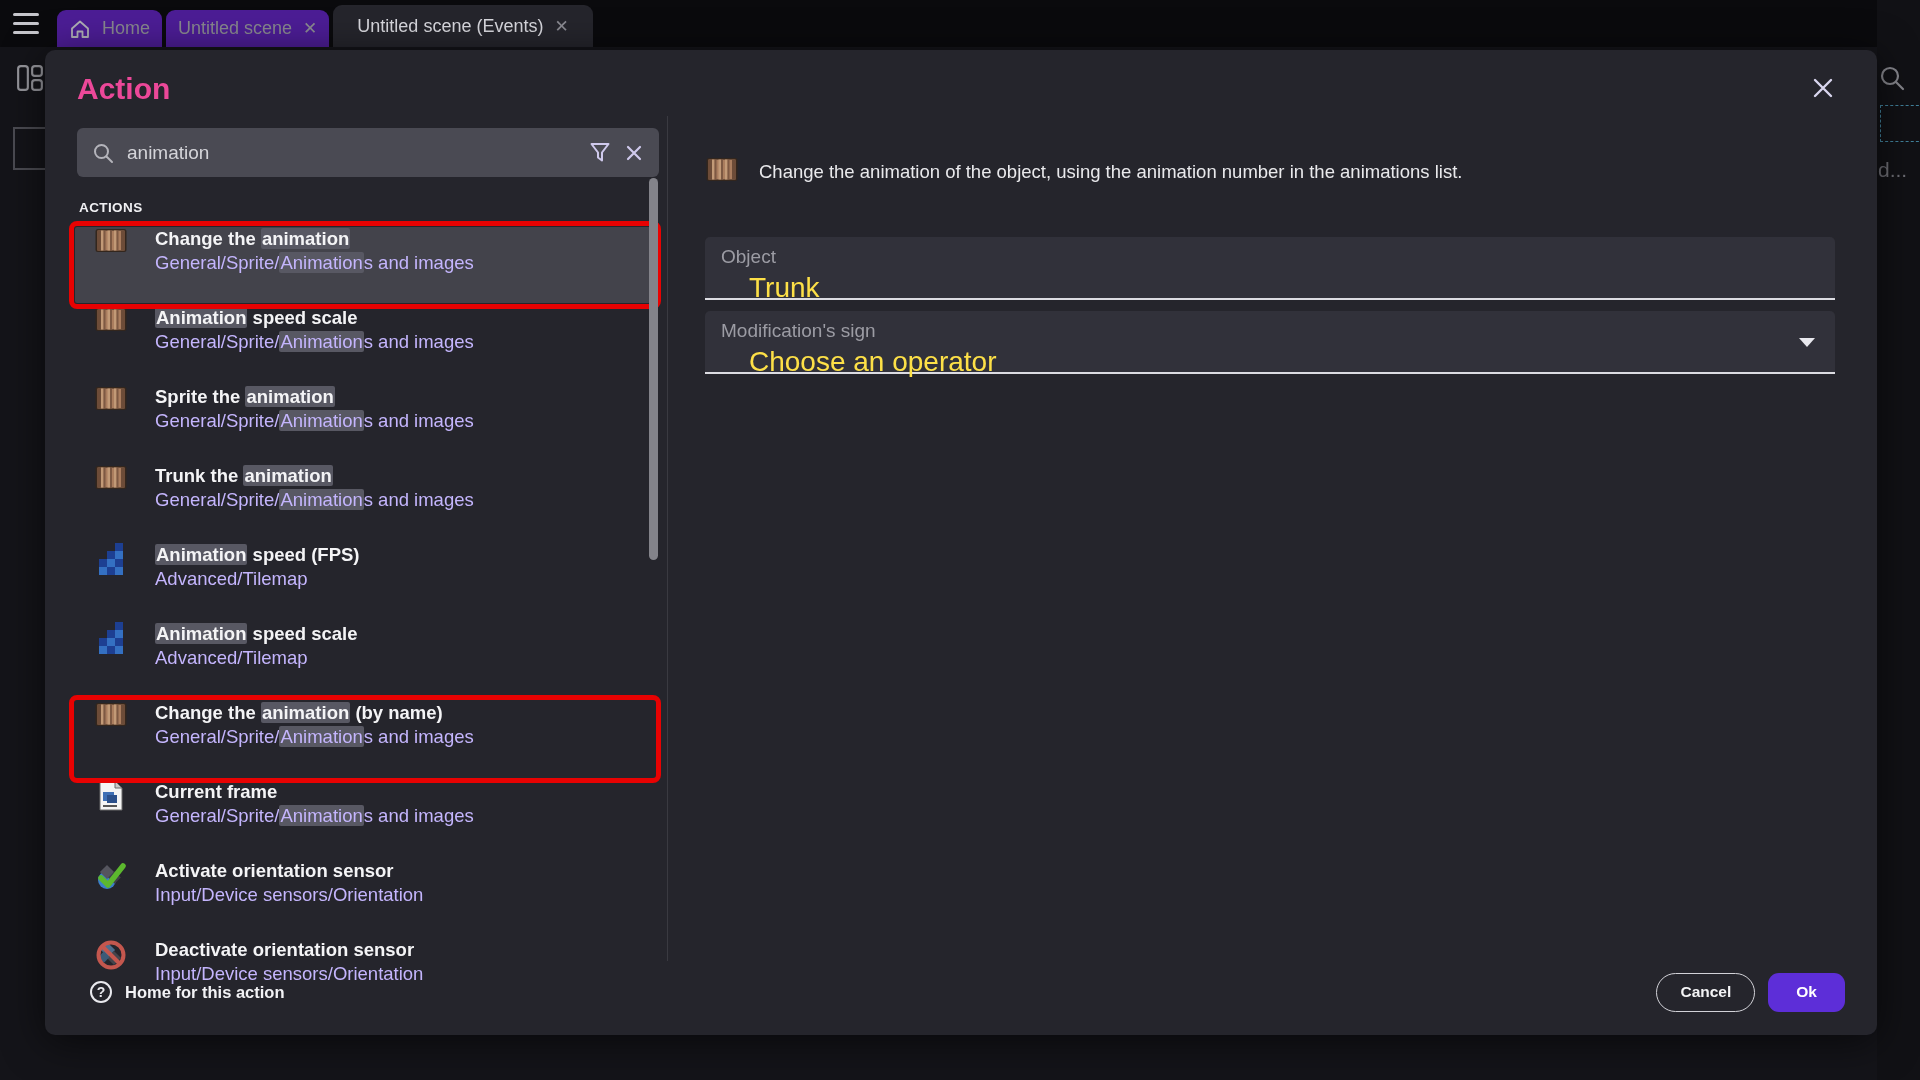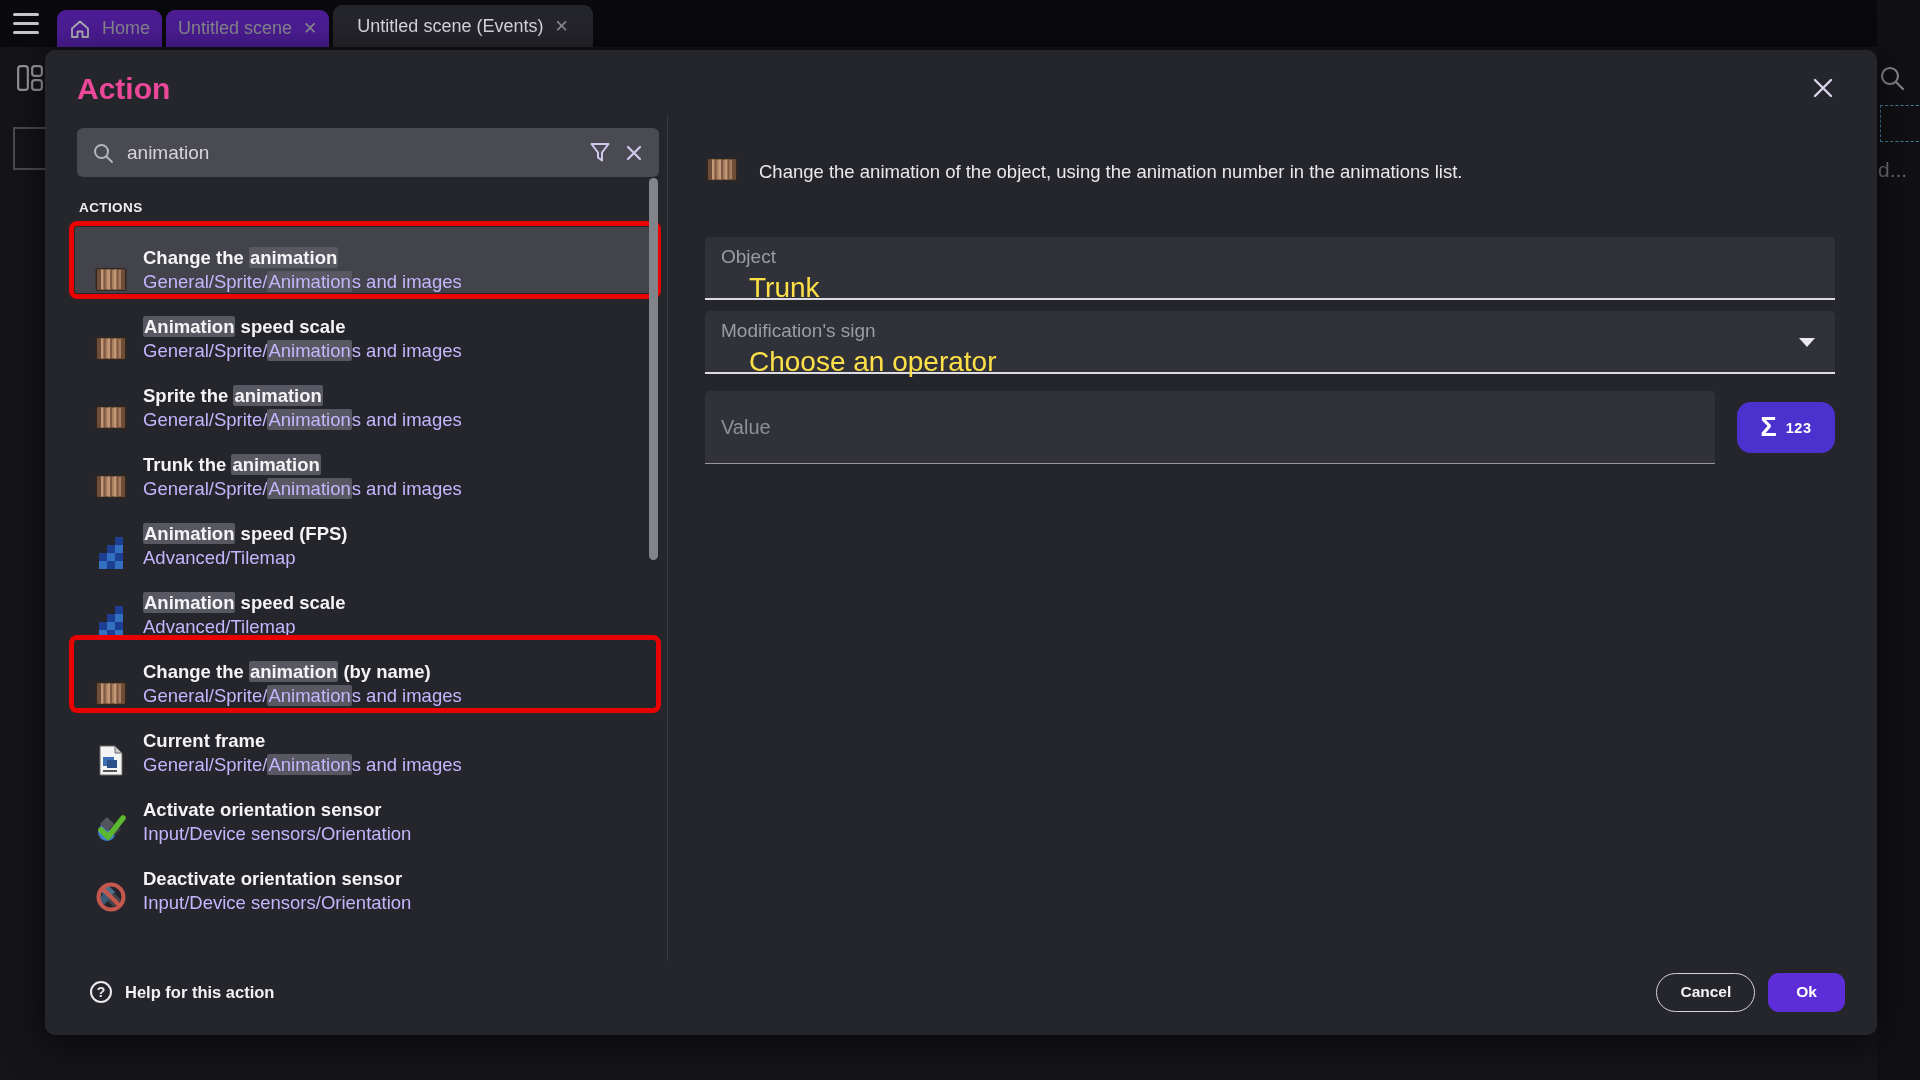--- a/index.html
+++ b/index.html
@@ -34,21 +34,21 @@
   .dlg-body-divider { position:absolute; left:622px; top:66px; bottom:74px; width:1px; background:#3a3a41; }
   
   .left-col { position:absolute; left:0; top:66px; width:622px; bottom:72px; }
   .search-bar { margin:12px 0 0 32px; width:582px; height:49px; background:#4a4a53; border-radius:6px;
                 display:flex; align-items:center; padding:0 15px; gap:13px; }
   .search-bar input { flex:1; background:transparent; border:none; outline:none; color:#d4d4d9; font-size:19px;
                       font-family:inherit; }
   .sb-ic { display:flex; align-items:center; cursor:pointer; }
   .actions-label { margin:23px 0 12px 34px; font-size:13.5px; font-weight:bold; letter-spacing:.4px; color:#f0f0f3; }
   .list { margin-left:30px; width:580px; }
-  .item { height:66px; margin-bottom:3px; display:flex; align-items:flex-end; padding-left:18px; cursor:pointer; border-radius:2px; }
+  .item { height:76px; margin-bottom:3px; display:flex; align-items:flex-start; padding-left:18px; cursor:pointer; border-radius:2px;gap:12px; }
   .item.selected { background:#43434b; }
   .item.annotated { outline:5px solid #e80202; outline-offset:1px; }
   .item .icn { width:36px; display:flex; justify-content:center; }
   .item .txt { margin-left:14px; }
   .item .t { font-size:18.5px; font-weight:600; color:#f4f4f6; line-height:24px; }
   .item .s { font-size:18.5px; color:#c4b5fd; line-height:23px; }
   .hl { background:#585863; border-radius:2px; padding:0 1px; }
   .scroll-thumb { position:absolute; left:604px; top:128px; width:9px; height:382px; border-radius:5px; background:#83838a; }
   
   .right-col { position:absolute; left:660px; top:66px; right:42px; bottom:74px; }
@@ -366,35 +366,26 @@
     <div class="fields">
       <div class="field">
         <div class="lab">Object</div>
         <div class="val">Trunk</div>
       </div>
       <div class="field">
         <div class="lab">Modification's sign</div>
         <div class="val">Choose an operator</div>
         <span class="caret"></span>
       </div>
-      <div class="value-row">
-        <div class="value-field">
-          <input placeholder="Value" style="">
-        </div>
-        <button class="expr-btn">
-          <span class="sigma">Σ</span>
-          <span class="num">123</span>
-        </button>
-      </div>
     </div>
   </div>
 
   <div class="footer">
     <div class="help">
       <span class="qm">?</span>
-      <span class="htxt">Help for this action</span>
+      <span class="htxt">Home for this action</span>
     </div>
     <div class="btns">
       <button class="btn cancel">Cancel</button>
       <button class="btn ok">Ok</button>
     </div>
   </div>
 </div>
 
 </body></html>

